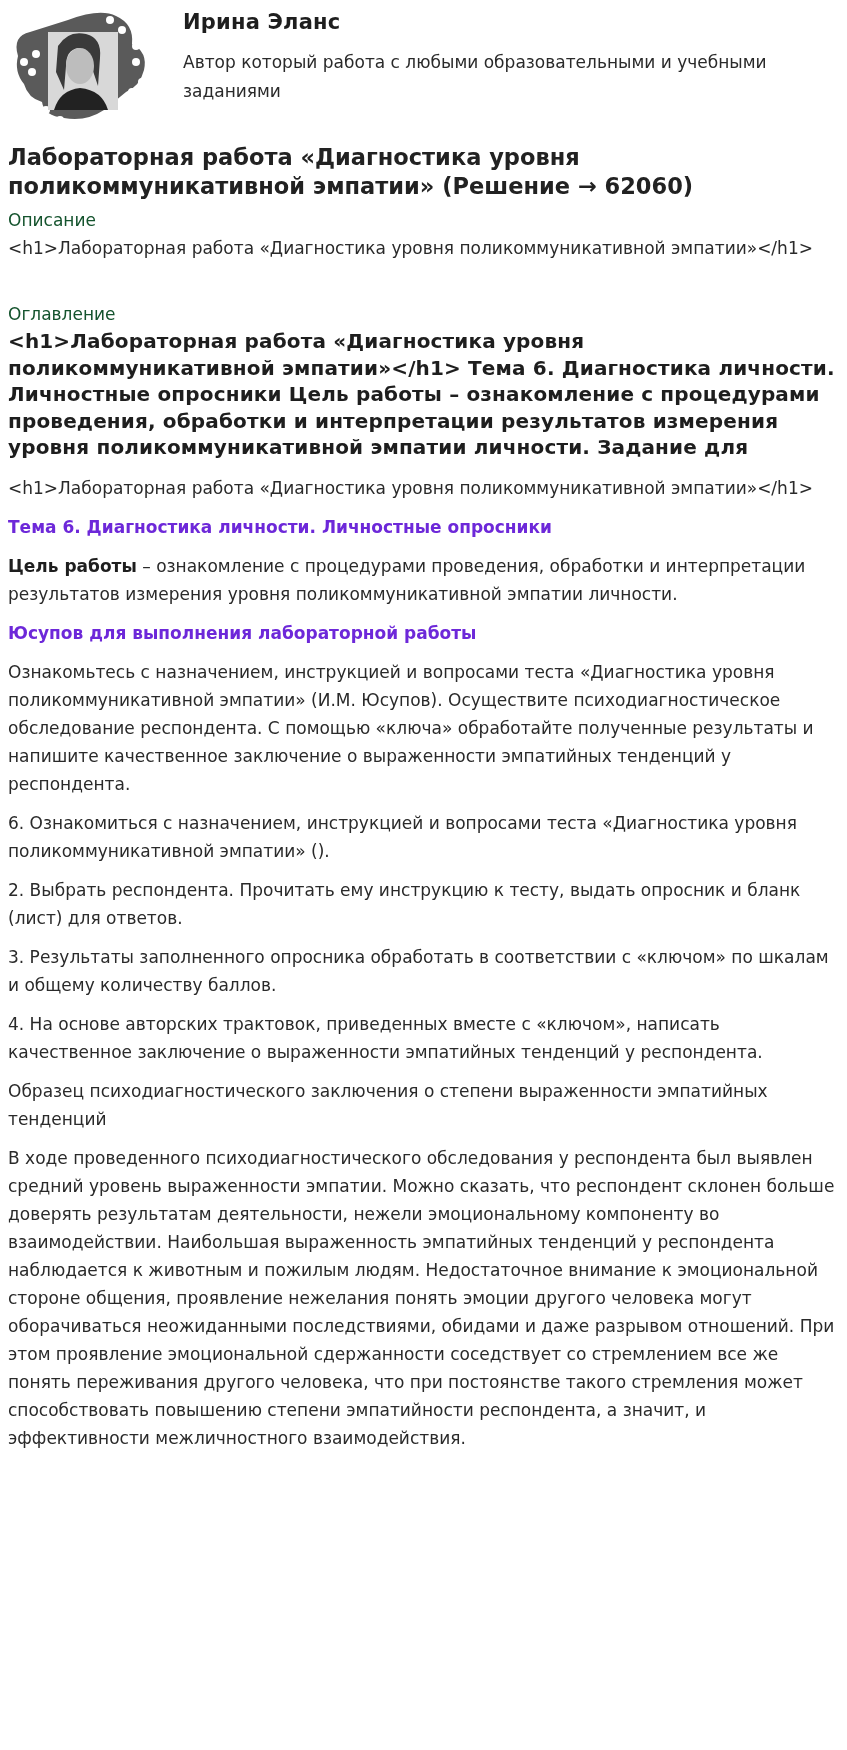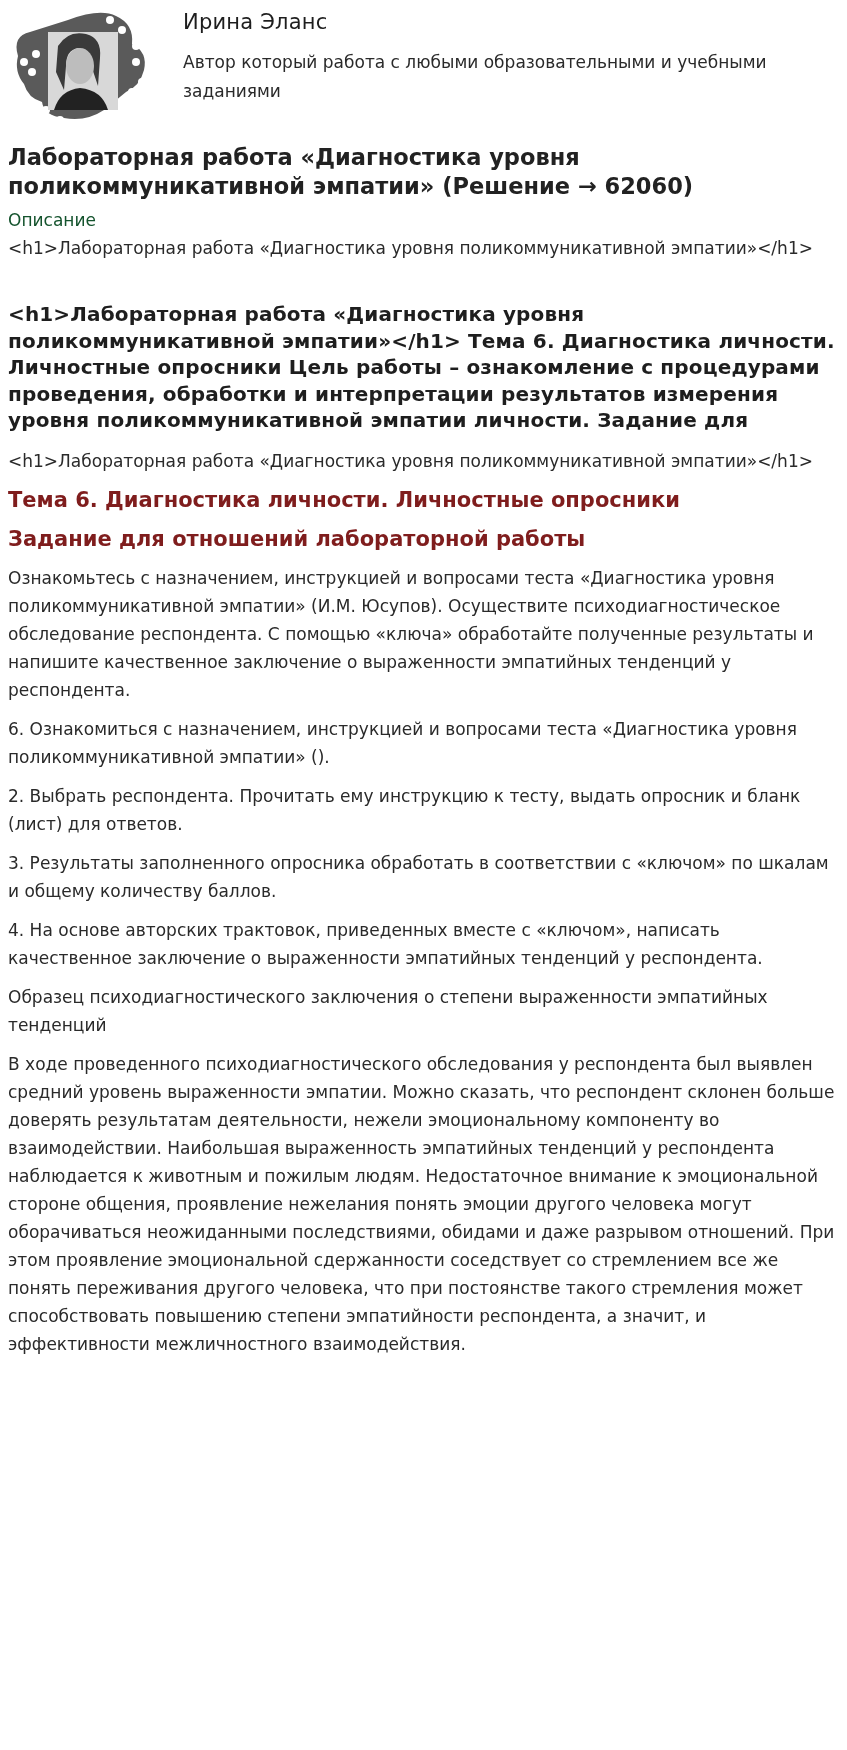--- a/index.html
+++ b/index.html
@@ -18,21 +18,21 @@
   }
   .avatar {
     position: absolute;
     left: 8px; top: 6px;
     width: 146px; height: 118px;
   }
   .author-name {
     position: absolute;
     left: 183px; top: 10px;
     font-size: 21px;
-    font-weight: normal;
+    font-weight: bold;
     color: #1e1e1e;
     letter-spacing: 0.2px;
   }
   .author-bio {
     position: absolute;
     left: 183px; top: 48px;
     width: 620px;
     font-size: 17px;
     line-height: 29px;
     color: #2a2a2a;
@@ -69,24 +69,24 @@
     margin: 0 0 13px 0;
     letter-spacing: 0.15px;
   }
   p.body {
     font-size: 17px;
     line-height: 28px;
     color: #2a2a2a;
     margin: 0 0 11px 0;
   }
   p.heading {
-    font-size: 21px;
+    font-size: 17px;
     line-height: 28px;
     font-weight: bold;
-    color: #7f1d1d;
+    color: #6d28d9;
     margin: 0 0 11px 0;
   }
   .strong { font-weight: bold; color: #1e1e1e; }
 </style>
 </head>
 <body>
 
 <div class="author">
   <svg class="avatar" viewBox="0 0 146 118" xmlns="http://www.w3.org/2000/svg">
 
@@ -116,28 +116,30 @@
   <div class="author-name">Ирина Эланс</div>
   <div class="author-bio">Автор который работа с любыми образовательными и учебными заданиями</div>
 </div>
 
 <div class="content">
   <h1 class="doc-title">Лабораторная работа «Диагностика уровня поликоммуникативной эмпатии» (Решение → 62060)</h1>
 
   <p class="label">Описание</p>
   <p class="desc-text">&lt;h1&gt;Лабораторная работа «Диагностика уровня поликоммуникативной эмпатии»&lt;/h1&gt;</p>
 
+  <p class="label">Оглавление</p>
   <p class="toc-bold">&lt;h1&gt;Лабораторная работа «Диагностика уровня поликоммуникативной эмпатии»&lt;/h1&gt; Тема 6. Диагностика личности. Личностные опросники Цель работы – ознакомление с процедурами проведения, обработки и интерпретации результатов измерения уровня поликоммуникативной эмпатии личности. Задание для</p>
 
   <p class="body">&lt;h1&gt;Лабораторная работа «Диагностика уровня поликоммуникативной эмпатии»&lt;/h1&gt;</p>
 
   <p class="heading">Тема 6. Диагностика личности. Личностные опросники</p>
 
+  <p class="body"><span class="strong">Цель работы</span><span> – ознакомление с процедурами проведения, обработки и интерпретации результатов измерения уровня поликоммуникативной эмпатии личности.</span></p>
 
-  <p class="heading">Задание для отношений лабораторной работы</p>
+  <p class="heading">Юсупов для выполнения лабораторной работы</p>
   <p class="body">Ознакомьтесь с назначением, инструкцией и вопросами теста «Диагностика уровня поликоммуникативной эмпатии» (И.М. Юсупов). Осуществите психодиагностическое обследование респондента. С помощью «ключа» обработайте полученные результаты и напишите качественное заключение о выраженности эмпатийных тенденций у респондента.</p>
 
   <p class="body">6. Ознакомиться с назначением, инструкцией и вопросами теста «Диагностика уровня поликоммуникативной эмпатии» ().</p>
   <p class="body">2. Выбрать респондента. Прочитать ему инструкцию к тесту, выдать опросник и бланк (лист) для ответов.</p>
   <p class="body">3. Результаты заполненного опросника обработать в соответствии с «ключом» по шкалам и общему количеству баллов.</p>
   <p class="body">4. На основе авторских трактовок, приведенных вместе с «ключом», написать качественное заключение о выраженности эмпатийных тенденций у респондента.</p>
 
   <p class="body">Образец психодиагностического заключения о степени выраженности эмпатийных тенденций</p>
   <p class="body">В ходе проведенного психодиагностического обследования у респондента был выявлен средний уровень выраженности эмпатии. Можно сказать, что респондент склонен больше доверять результатам деятельности, нежели эмоциональному компоненту во взаимодействии. Наибольшая выраженность эмпатийных тенденций у респондента наблюдается к животным и пожилым людям. Недостаточное внимание к эмоциональной стороне общения, проявление нежелания понять эмоции другого человека могут оборачиваться неожиданными последствиями, обидами и даже разрывом отношений. При этом проявление эмоциональной сдержанности соседствует со стремлением все же понять переживания другого человека, что при постоянстве такого стремления может способствовать повышению степени эмпатийности респондента, а значит, и эффективности межличностного взаимодействия.</p>
 </div>

